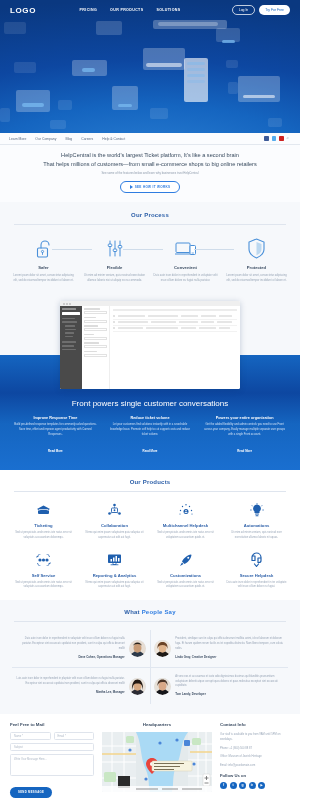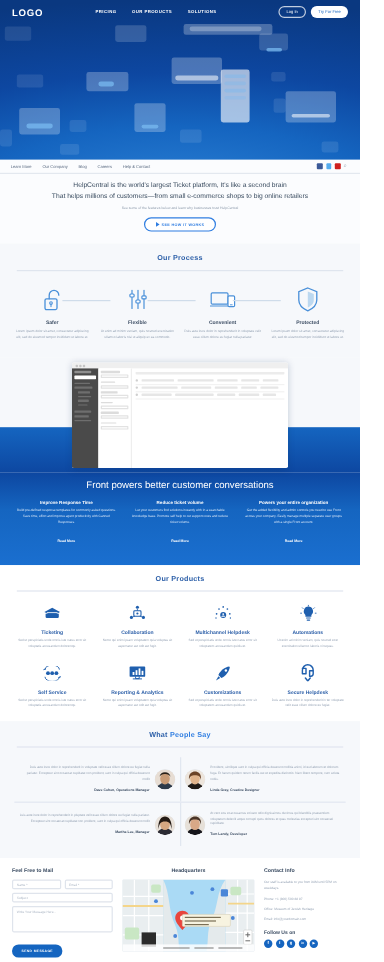--- a/index.html
+++ b/index.html
@@ -364,21 +364,21 @@
               <span class="cell" style="width:12%"></span>
               <span class="cell" style="width:14%"></span>
               <span class="cell" style="width:9%"></span>
           </div>
         </div>
       </div>
     </div>
   </div>
 
   <div class="bluefeat">
-    <div class="bf-title">Front powers better customer conversations</div>
+    <div class="bf-title">Front powers single customer conversations</div>
     <div class="bf-row">
       <div class="bf-item">
         <div class="bf-h">Improve Response Time</div>
         <div class="bf-p">Build pre-defined response templates for commonly asked questions. Save time, effort and improve agent productivity with Canned Responses.</div>
         <a class="bf-more">Read More</a>
       </div>
       <div class="bf-item">
         <div class="bf-h">Reduce ticket volume</div>
         <div class="bf-p">Let your customers find solutions instantly with in a searchable knowledge base. Promote self help to cut support costs and reduce ticket volume.</div>
         <a class="bf-more">Read More</a>

